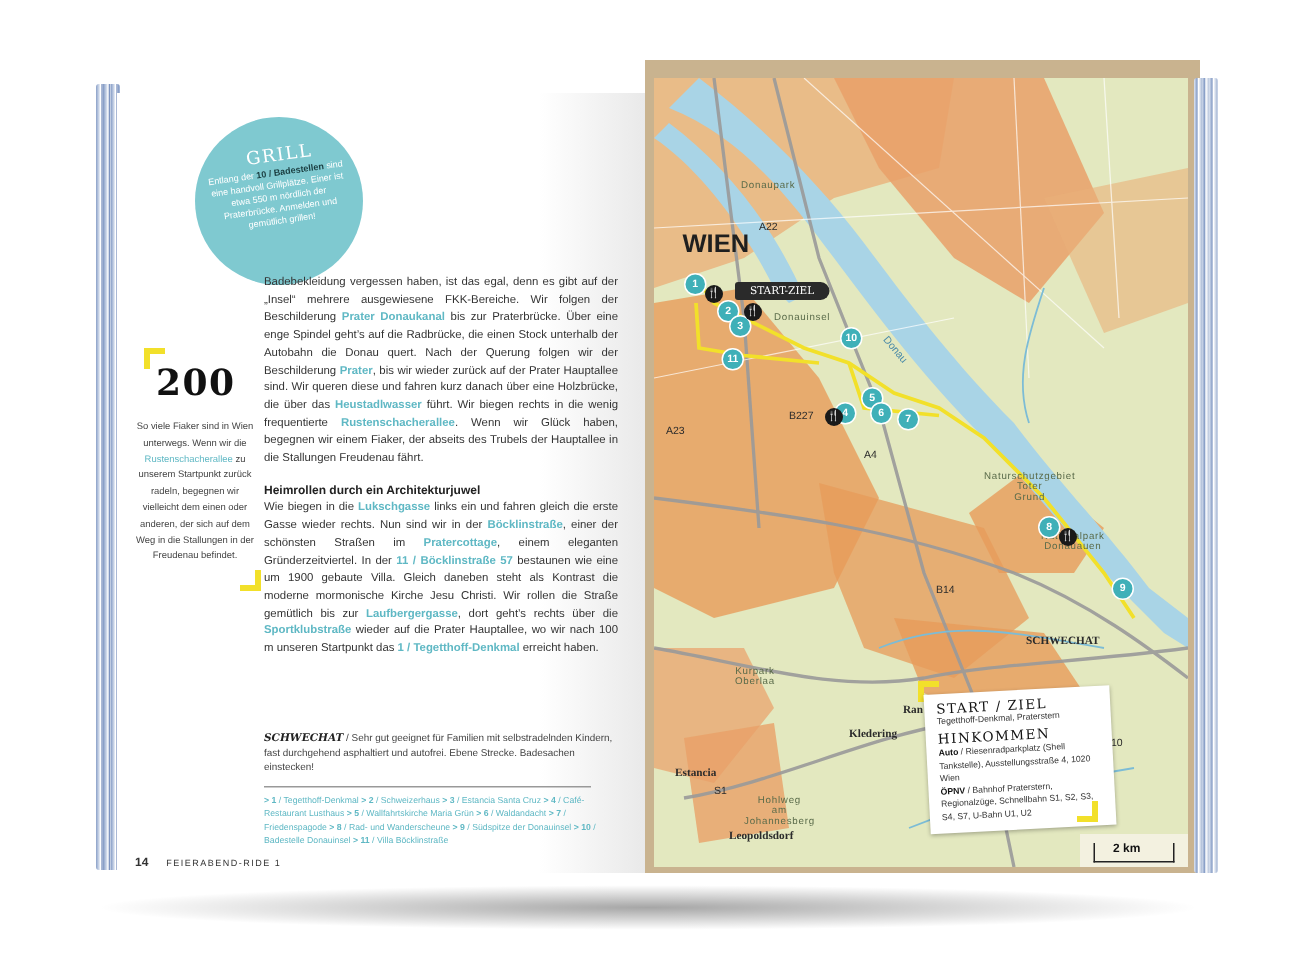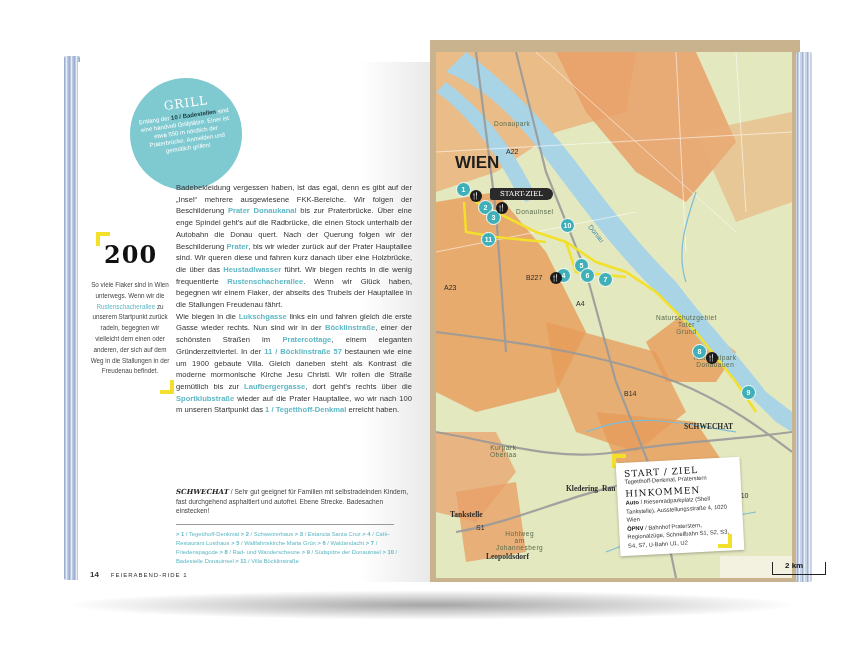--- a/index.html
+++ b/index.html
@@ -36,21 +36,21 @@
   .map-label.town{font-weight:bold;font-size:7.5px;font-family:Liberation Serif, serif;}
   .map-label.park{color:#5a6b4a;font-size:6.5px;text-align:center;letter-spacing:0.5px;}
   .start-banner{position:absolute;left:54px;top:136px;padding:2px 10px;background:#2a2a2a;color:#fff;font-size:7px;font-family:"DejaVu Serif",serif;border-radius:2px 6px 6px 2px;}
   .stop-pin{position:absolute;width:13px;height:13px;border-radius:50%;background:#3fb0b8;border:1.5px solid #fff;color:#fff;font-size:7px;text-align:center;line-height:13px;font-weight:bold;}
   .food-pin{position:absolute;width:12px;height:12px;border-radius:50%;background:#1a1a1a;color:#fff;font-size:7px;text-align:center;line-height:12px;}
   .infobox{position:absolute;left:618px;top:460px;width:108px;background:#fff;padding:6px 8px;box-shadow:0 1px 3px rgba(0,0,0,0.3);transform:rotate(-3deg);}
   .infobox .h{font-family:"DejaVu Serif",serif;font-size:9px;letter-spacing:1px;color:#111;}
   .infobox .sub{font-size:5.8px;color:#333;margin-bottom:4px;}
   .infobox .p{font-size:5.8px;line-height:8.5px;color:#333;}
   .infobox .p b{color:#111;}
-  .scale{position:absolute;left:772px;top:562px;width:52px;height:12px;border-left:1px solid #222;border-right:1px solid #222;border-bottom:1px solid #222;}
+  .scale{position:absolute;left:729px;top:562px;width:52px;height:12px;border-left:1px solid #222;border-right:1px solid #222;border-bottom:1px solid #222;}
   .scale span{position:absolute;left:12px;top:-1px;font-size:8px;font-weight:bold;color:#111;}
   .scale-bg{position:absolute;left:720px;top:556px;width:72px;height:22px;background:#f3f1e0;}
 </style>
 </head>
 <body>
 
 <div class="shadow"></div>
 <div class="spine-left"></div>
 <div class="page-left"></div>
 <div class="page-right"></div>
@@ -67,20 +67,21 @@
 <div class="stat-number">200</div>
 <div class="stat-text">
   <span>So viele Fiaker sind in Wien unterwegs. Wenn wir die </span><span class="hl">Rustenschacherallee</span><span> zu unserem Startpunkt zurück radeln, begegnen wir vielleicht dem einen oder anderen, der sich auf dem Weg in die Stallungen in der Freudenau befindet.</span>
 </div>
 <div class="bracket-br" style="left:160px;top:380px;"></div>
 
 <div class="body-text">
   <div>
     <span>Badebekleidung vergessen haben, ist das egal, denn es gibt auf der „Insel“ mehrere ausgewiesene FKK-Bereiche. Wir folgen der Beschilderung </span><span class="hl">Prater Donaukanal</span><span> bis zur Praterbrücke. Über eine enge Spindel geht’s auf die Radbrücke, die einen Stock unterhalb der Autobahn die Donau quert. Nach der Querung folgen wir der Beschilderung </span><span class="hl">Prater</span><span>, bis wir wieder zurück auf der Prater Hauptallee sind. Wir queren diese und fahren kurz danach über eine Holzbrücke, die über das </span><span class="hl">Heustadlwasser</span><span> führt. Wir biegen rechts in die wenig frequentierte </span><span class="hl">Rustenschacherallee</span><span>. Wenn wir Glück haben, begegnen wir einem Fiaker, der abseits des Trubels der Hauptallee in die Stallungen Freudenau fährt.</span>
   </div>
+  <h4>Heimrollen durch ein Architekturjuwel</h4>
   <div>
     <span>Wie biegen in die </span><span class="hl">Lukschgasse</span><span> links ein und fahren gleich die erste Gasse wieder rechts. Nun sind wir in der </span><span class="hl">Böcklinstraße</span><span>, einer der schönsten Straßen im </span><span class="hl">Pratercottage</span><span>, einem eleganten Gründerzeitviertel. In der </span><span class="hl">11 / Böcklinstraße 57</span><span> bestaunen wie eine um 1900 gebaute Villa. Gleich daneben steht als Kontrast die moderne mormonische Kirche Jesu Christi. Wir rollen die Straße gemütlich bis zur </span><span class="hl">Laufbergergasse</span><span>, dort geht’s rechts über die </span><span class="hl">Sportklubstraße</span><span> wieder auf die Prater Hauptallee, wo wir nach 100 m unseren Startpunkt das </span><span class="hl">1 / Tegetthoff-Denkmal</span><span> erreicht haben.</span>
   </div>
 </div>
 
 <div class="tour-info">
   <b>SCHWECHAT</b><span> / Sehr gut geeignet für Familien mit selbstradelnden Kindern, fast durchgehend asphaltiert und autofrei. Ebene Strecke. Badesachen einstecken!</span>
 </div>
 <div class="divider"></div>
 <div class="stops">
@@ -158,22 +159,22 @@
 Donauauen</div>
   <div class="map-label park" style="left:54px;top:392px;white-space:pre-line;">Kurpark
 Oberlaa</div>
   <div class="map-label park" style="left:60px;top:478px;white-space:pre-line;">Hohlweg
 am
 Johannesberg</div>
   <div class="map-label town" style="left:248px;top:370px;">SCHWECHAT</div>
   <div class="map-label town" style="left:130px;top:432px;">Kledering</div>
   <div class="map-label town" style="left:50px;top:500px;">Leopoldsdorf</div>
   <div class="map-label town" style="left:110px;top:500px;margin-top:27px;">Lanzendorf</div>
-  <div class="map-label town" style="left:14px;top:458px;">Tankstelle</div>
-  <div class="map-label town" style="left:166px;top:432px;">Ran</div>
+  <div class="map-label town" style="left:14px;top:458px;">Estancia</div>
+  <div class="map-label town" style="left:166px;top:416px;">Ran</div>
   <div class="map-label" style="left:150px;top:178px;color:#4a8aa8;transform:rotate(50deg);">Donau</div>
   <div class="map-label" style="left:70px;top:96px;">A22</div>
   <div class="map-label" style="left:8px;top:232px;">A23</div>
   <div class="map-label" style="left:140px;top:248px;">A4</div>
   <div class="map-label" style="left:188px;top:338px;">B14</div>
   <div class="map-label" style="left:90px;top:222px;">B227</div>
   <div class="map-label" style="left:40px;top:472px;">S1</div>
   <div class="map-label" style="left:300px;top:440px;">B10</div>
 
   <div class="stop-pin" style="left:20px;top:130px;">1</div>

